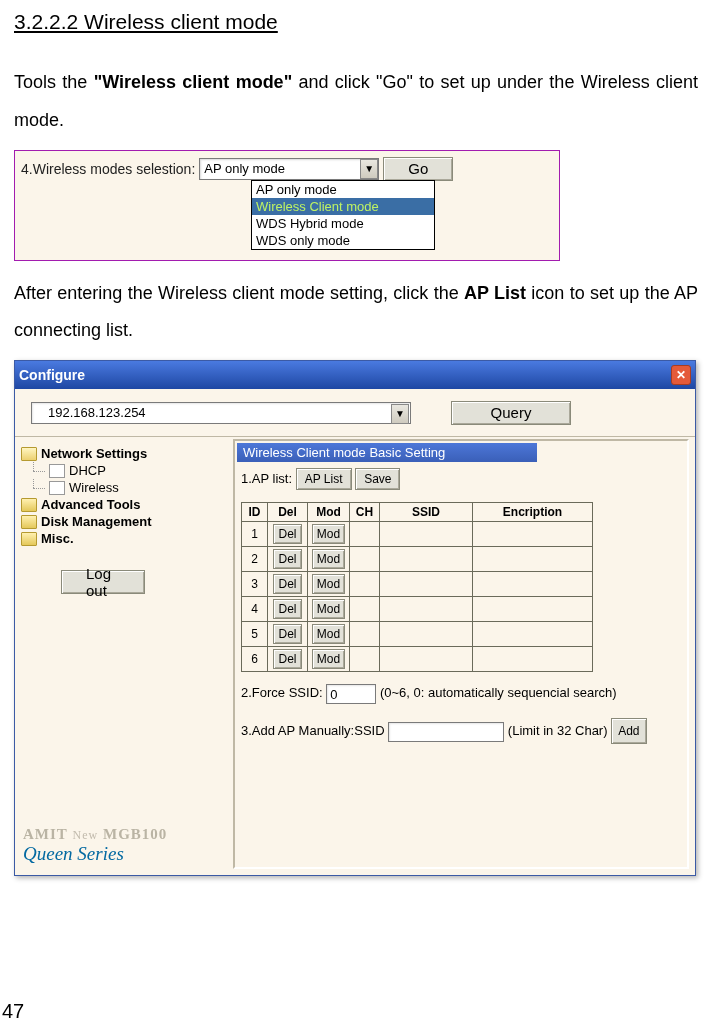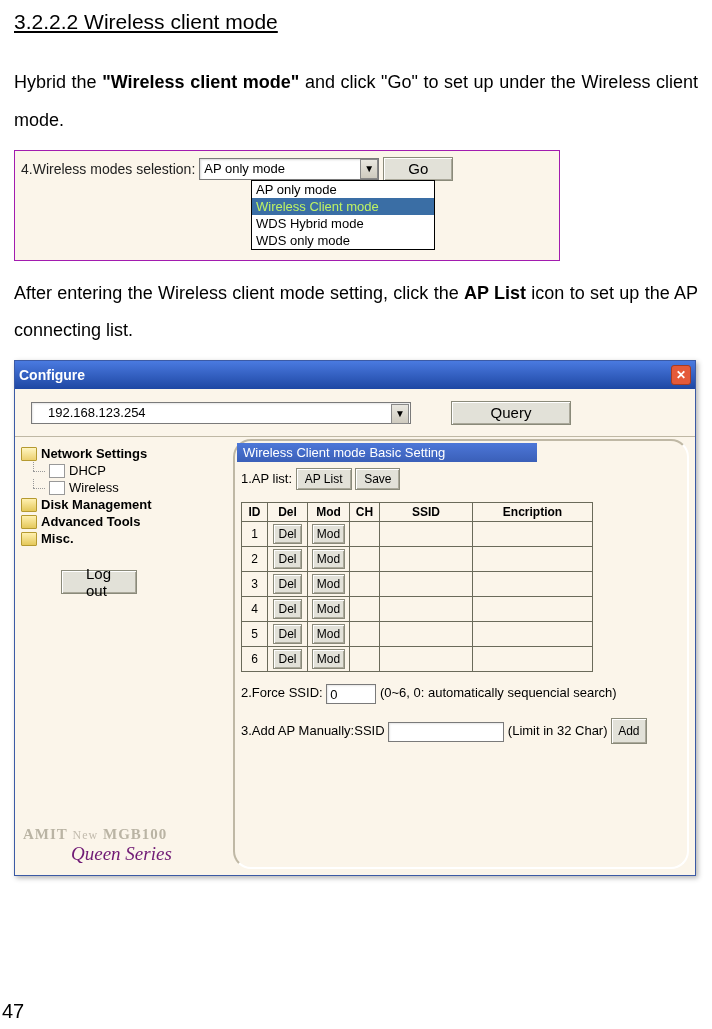--- a/index.html
+++ b/index.html
@@ -200,35 +200,34 @@
     }
     .tree .bold { font-weight:bold; }
     .logout-wrap { margin-top: 20px; margin-left: 40px; }
     .brand {
       position:absolute; bottom: 10px; left: 8px;
       color:#bab4a4;
       font-family: Georgia, 'Times New Roman', serif;
     }
     .brand .l1 { font-size:15px; letter-spacing:1px; }
     .brand .l1 .thin { font-size:12px; color:#c2bbad;}
-    .brand .l2 { font-style:italic; font-size:19px; color:#701a75;margin-left:48px;}
+    .brand .l2 { font-style:italic; font-size:19px; color:#0369a1;}
     .shot2-main {
       flex:1;
       padding: 2px 6px 6px 0;
       background: #FBF5EA;
       position:relative;
     }
     .main-inner {
       border-left: 2px solid #bfb8a5;
       border-top: 2px solid #bfb8a5;
       border-right: 2px solid #fff;
       border-bottom: 2px solid #fff;
       height: 100%;
       padding: 2px;
-      border-radius: 18px;
     }
     .section-bar {
       background: linear-gradient(#4d77d8,#3a5fb8);
       color:#fff;
       font-size:13px;
       padding: 2px 6px;
       margin-bottom: 6px;
       width: 300px;
     }
     .form-row { margin: 4px 4px; font-size:13px; display:block; }
@@ -272,21 +271,21 @@
       font-size: 20px;
       left:2px;
     }
   </style>
 </head>
 <body>
 
 <div class="section-heading">3.2.2.2 Wireless client mode</div>
 
 <p class="body-text">
-  <span>Hybrid the </span><b>"Wireless client mode"</b><span> and click "Go" to set up under the Wireless client mode.</span>
+  <span>Tools the </span><b>"Wireless client mode"</b><span> and click "Go" to set up under the Wireless client mode.</span>
 </p>
 
 <div class="shot1">
   <div class="shot1-row">
     <span class="shot1-label">4.Wireless modes selestion:</span>
     <span class="shot1-select">
       <span class="shot1-select-box">AP only mode</span>
       <span class="shot1-select-btn">▼</span>
     </span>
     <span class="btn-3d shot1-go">Go</span>
@@ -325,33 +324,33 @@
         <li class="indent">
             <span class="ico ico-page"></span>
             <span>DHCP</span>
           </li>
         <li class="indent">
             <span class="ico ico-page"></span>
             <span>Wireless</span>
           </li>
         <li>
             <span class="ico ico-folder"></span>
-            <span class="bold">Disk Management</span>
+            <span class="bold">Advanced Tools</span>
           </li>
         <li>
             <span class="ico ico-folder"></span>
-            <span class="bold">Advanced Tools</span>
+            <span class="bold">Disk Management</span>
           </li>
         <li>
             <span class="ico ico-folder"></span>
             <span class="bold">Misc.</span>
           </li>
       </ul>
       <div class="logout-wrap">
-        <span class="btn-3d" style="width:76px">Log out</span>
+        <span class="btn-3d" style="width:84px">Log out</span>
       </div>
       <div class="brand">
         <div class="l1"><b>AMIT</b> <span class="thin">New</span> <b>MGB100</b></div>
         <div class="l2">Queen Series</div>
       </div>
     </div>
     <div class="shot2-main">
       <div class="main-inner">
         <div class="section-bar">Wireless Client mode Basic Setting</div>
         <div class="form-row">

